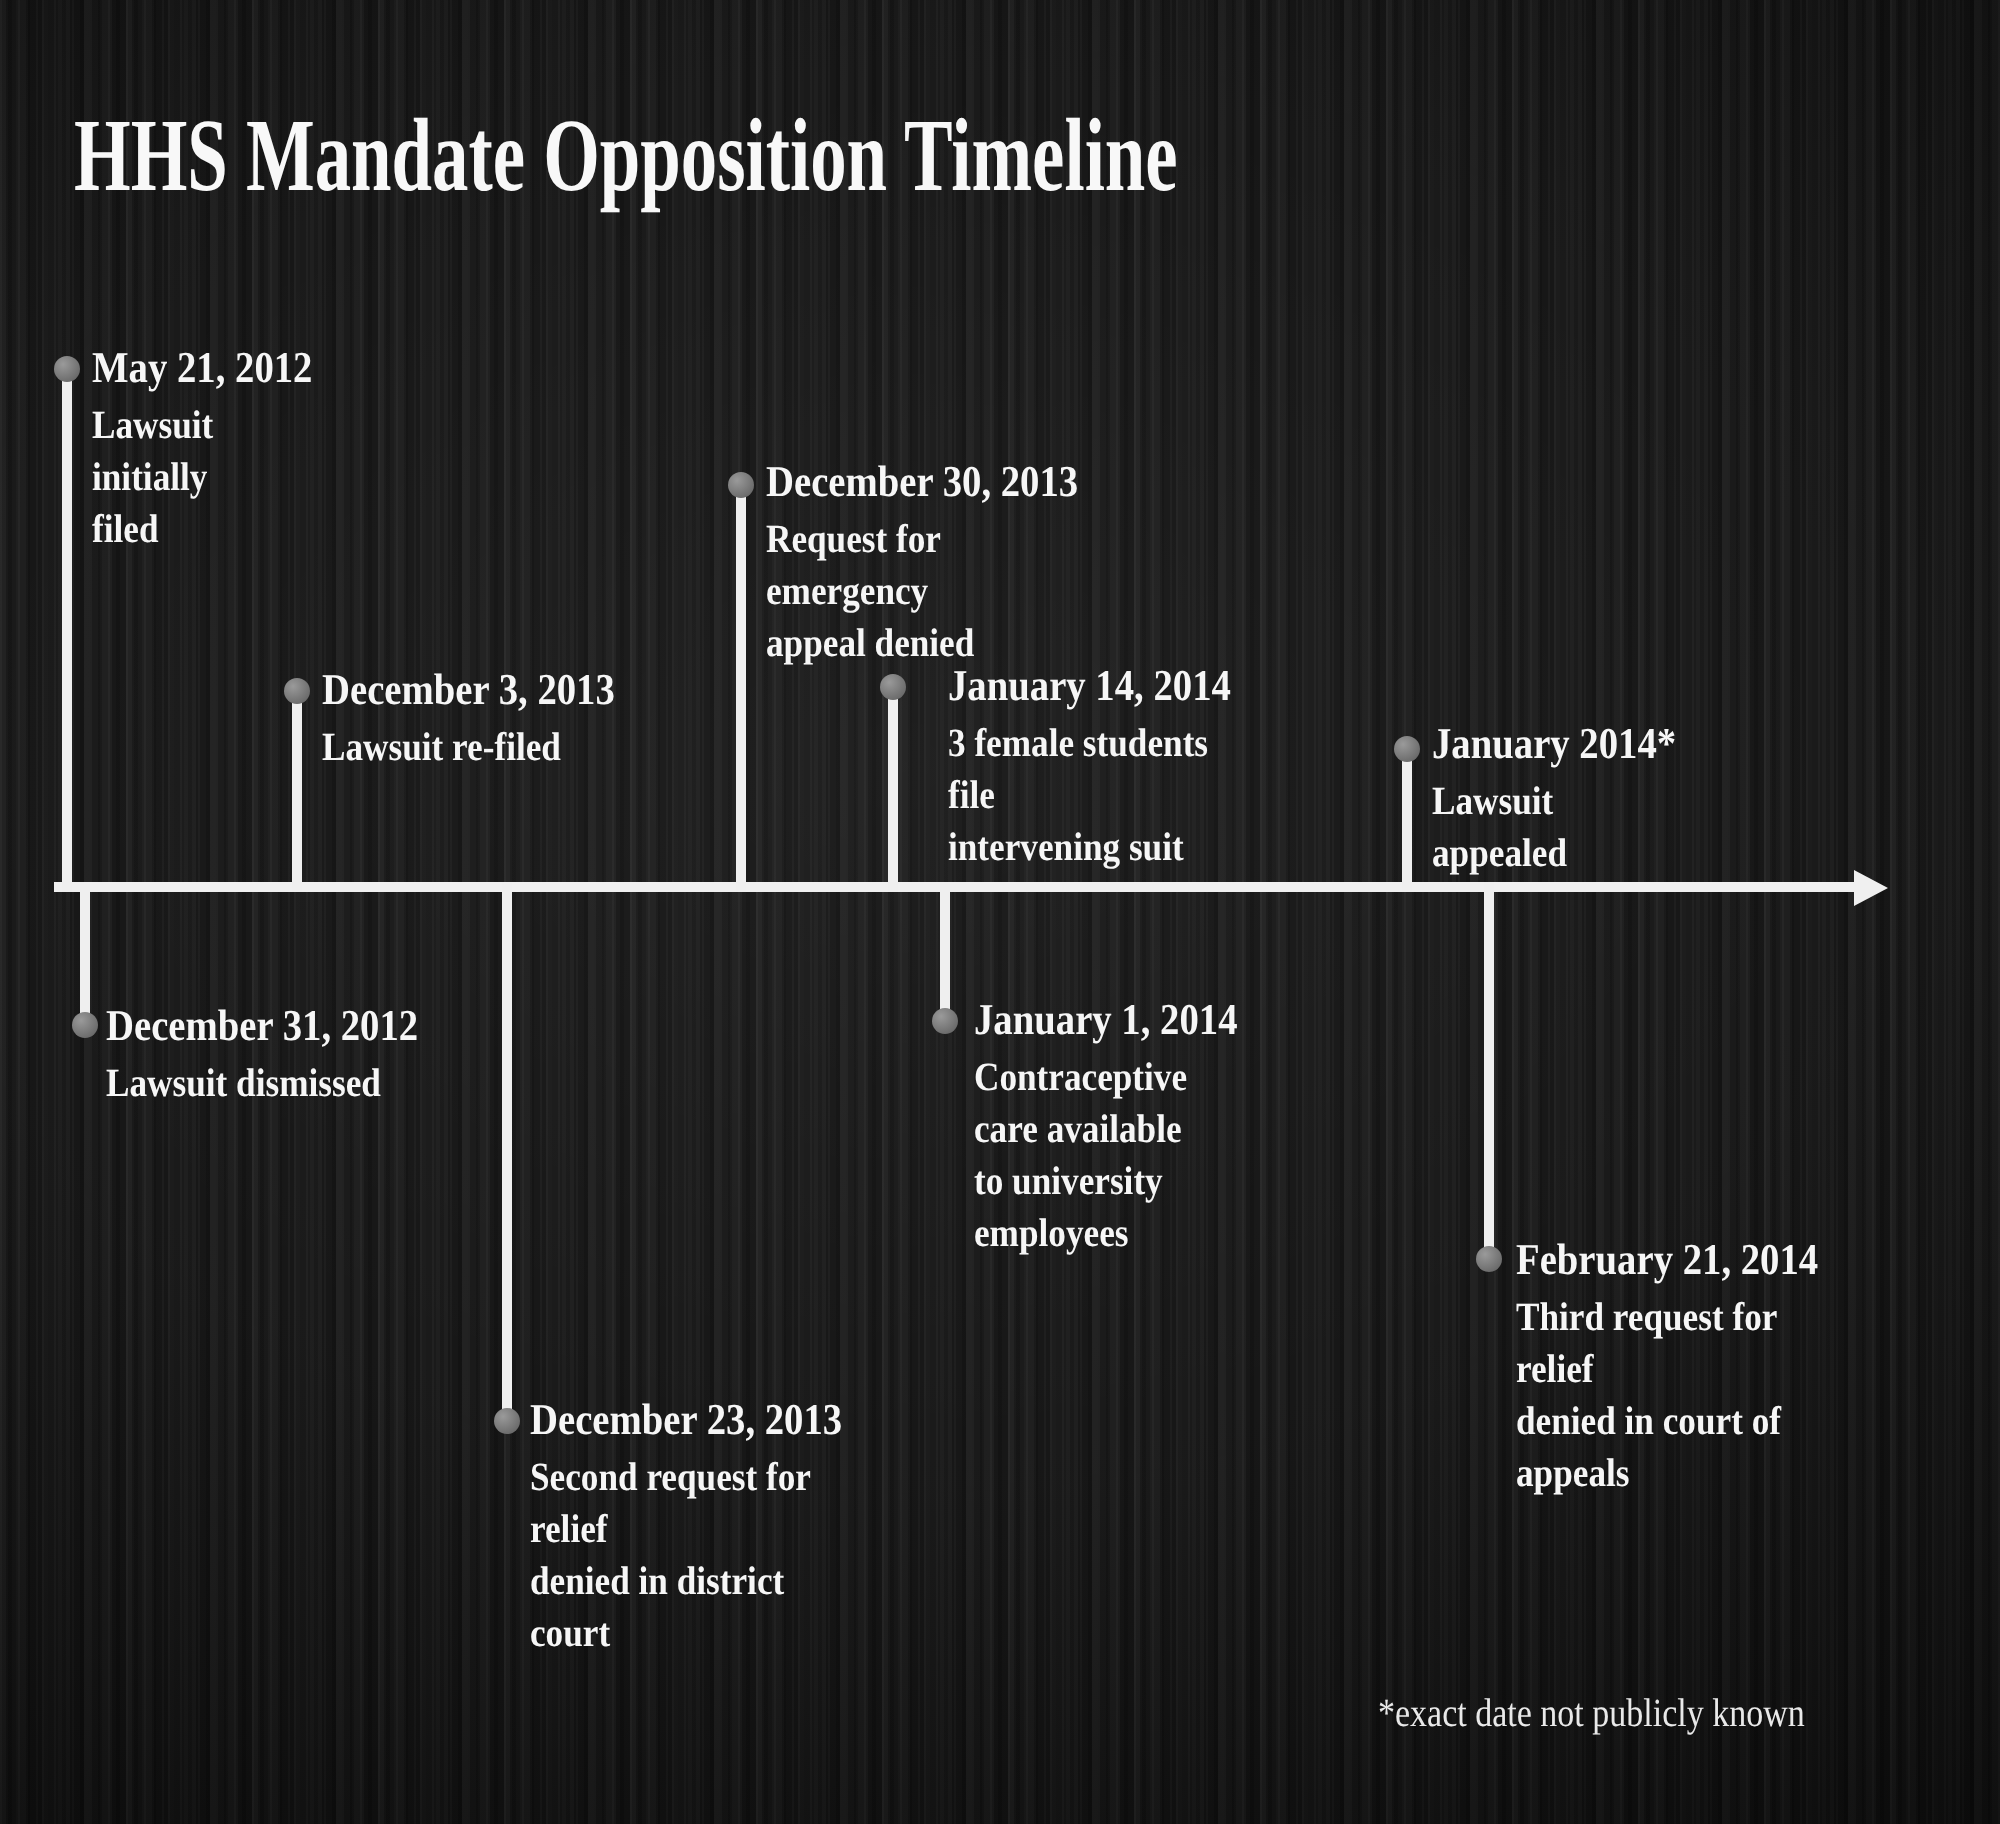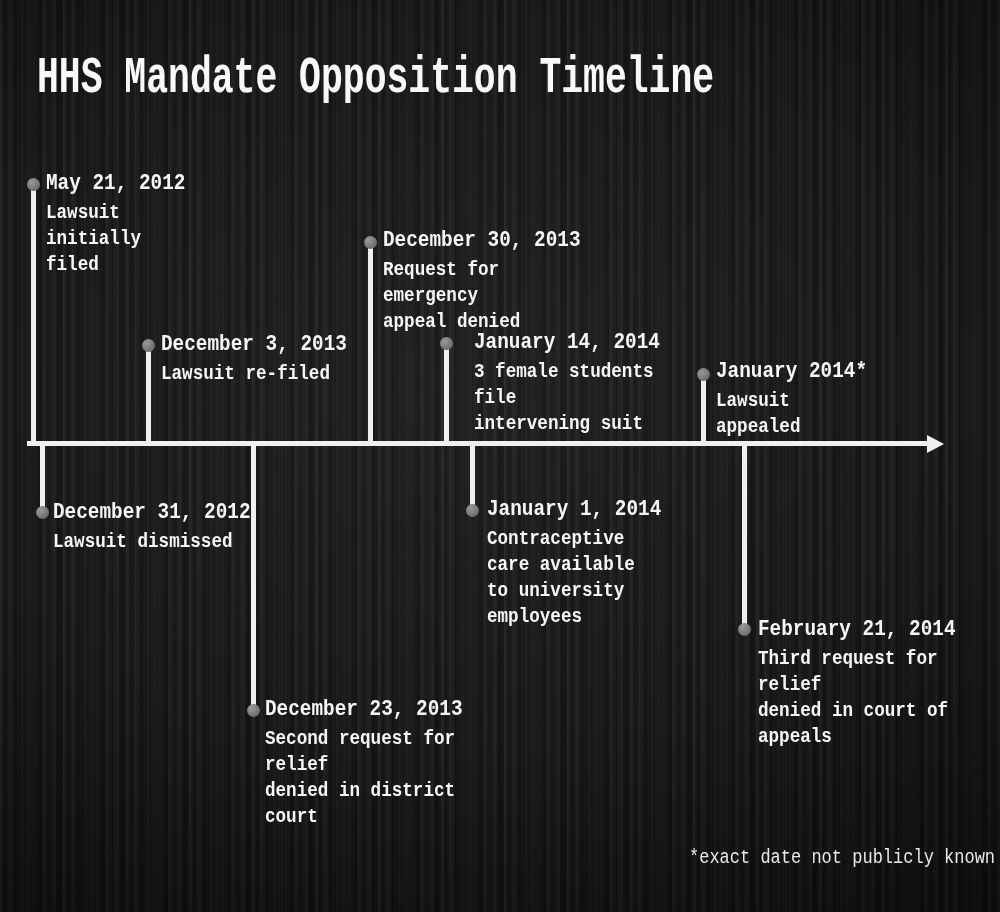--- a/index.html
+++ b/index.html
@@ -3,21 +3,21 @@
 <meta charset="utf-8">
 <style>
   html, body { margin: 0; padding: 0; background: #000; }
   * { box-sizing: border-box; }
 
   .canvas {
     position: relative;
     width: 1000px;
     height: 912px;
     overflow: hidden;
-    font-family: Liberation Mono, monospace;
+    font-family: Liberation Serif, serif;
     background:
       radial-gradient(ellipse 120% 95% at 45% 42%,
         rgba(255,255,255,0.055) 0%,
         rgba(255,255,255,0.018) 42%,
         rgba(0,0,0,0.42) 78%,
         rgba(0,0,0,0.62) 100%),
       repeating-linear-gradient(90deg,
         rgba(255,255,255,0.030) 0px, rgba(255,255,255,0.030) 1px,
         rgba(0,0,0,0.0) 1px,  rgba(0,0,0,0.0) 4px,
         rgba(0,0,0,0.22) 4px, rgba(0,0,0,0.22) 6px,

